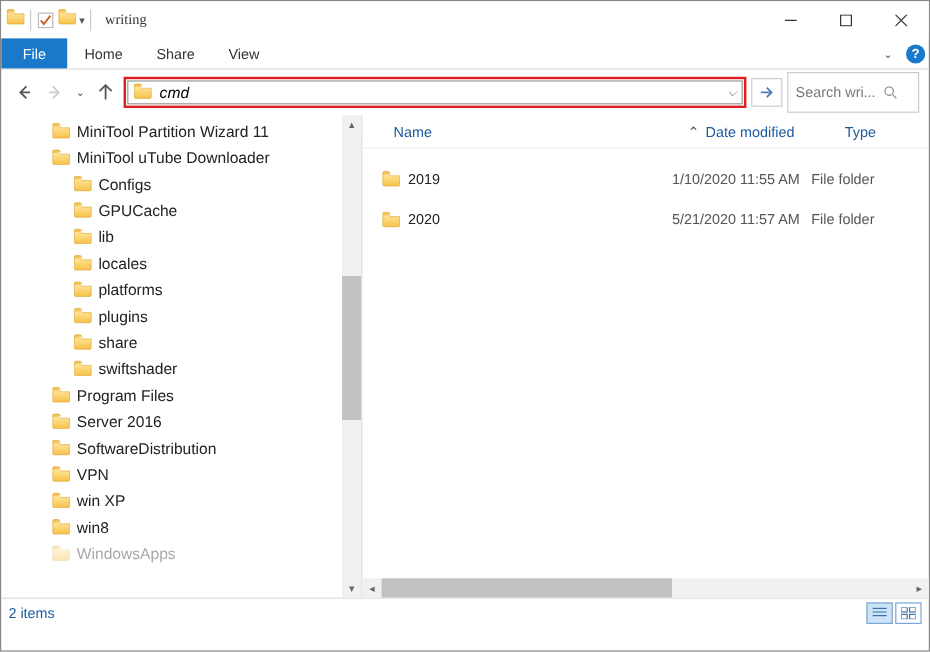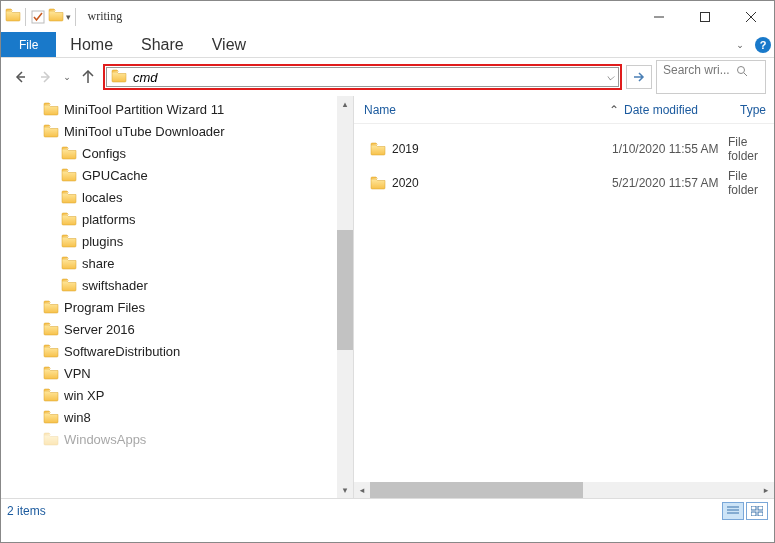--- a/index.html
+++ b/index.html
@@ -12,56 +12,56 @@
   .titlebar .title { flex: 1; font-size: 12px; color: #333; padding-left: 6px; font-family: Liberation Serif, serif; }
   .syscontrols { display: flex; }
   .syscontrols div { width: 46px; height: 31px; display:flex; align-items: center; justify-content: center; color:#333; }
   .syscontrols svg { width: 10px; height: 10px; }
 
   .folder-icon-sm { width: 16px; height: 14px; }
 
   
   .ribbon { height: 26px; display: flex; align-items: stretch; border-bottom: 1px solid #ddd; }
   .ribbon .file-tab { background: #1979ca; color: #fff; font-size: 12px; padding: 0 18px; display: flex; align-items: center; }
-  .ribbon .tab { font-size: 16px; color: #333; padding: 0 14px; display: flex; align-items: center; }
+  .ribbon .tab { font-size: 12px; color: #333; padding: 0 14px; display: flex; align-items: center; }
   .ribbon .spacer { flex: 1; }
   .ribbon .expand { width: 24px; display:flex; align-items:center; justify-content:center; color:#555; }
   .ribbon .help { width: 22px; display:flex; align-items:center; justify-content:center; }
   .help-circle { width:16px; height:16px; border-radius:50%; background:#1979ca; color:#fff; font-size:11px; font-weight:bold; display:flex; align-items:center; justify-content:center; }
 
   
   .navbar { height: 38px; display: flex; align-items: center; padding: 4px 8px; gap: 4px; }
   .navbtn { width: 22px; height: 22px; display:flex; align-items:center; justify-content:center; color:#666; }
   .navbtn.disabled { color:#ccc; }
   .navbtn svg { width:14px; height:14px; }
   .history-chevron { width:12px; display:flex;align-items:center;justify-content:center;color:#666; }
   .addressbar-wrap { flex: 1; height: 26px; border: 2px solid #e01c1c; display: flex; align-items: stretch; font-style: italic; }
   .addressbar { flex:1; display:flex; align-items:center; background:#fff; border:1px solid #999; margin:1px; padding:0 4px; gap:6px; font-size:13px; position: relative; }
   .addressbar .chev { position:absolute; right:4px; color:#666; font-size:10px; }
   .refreshbtn { width: 26px; height: 24px; border:1px solid #ccc; display:flex; align-items:center; justify-content:center; color:#555; }
-  .searchbox { width: 110px; height: 24px; border: 1px solid #ccc; display:flex; align-items:flex-end; padding:16px 6px; gap:6px; color:#777; font-size:12px; }
+  .searchbox { width: 110px; height: 24px; border: 1px solid #ccc; display:flex; align-items:center; padding:16px 6px; gap:6px; color:#777; font-size:12px; }
 
   
   .bodyrow { display:flex; height: 402px; }
 
-  .tree { width: 352px; overflow: hidden; font-size: 13px; color:#222; padding: 2px 0 2px 10px; position:relative; }
+  .tree { width: 300px; overflow: hidden; font-size: 13px; color:#222; padding: 2px 0 2px 10px; position:relative; }
   .tree-scroll-track { position:absolute; right:0; top:0; width:16px; height:100%; background:#f0f0f0; }
   .tree-scroll-thumb { position:absolute; right:0; top:134px; width:16px; height:120px; background:#c2c2c2; }
   .tree-arrow-up, .tree-arrow-down { position:absolute; right:0; width:16px; height:16px; background:#f0f0f0; display:flex; align-items:center; justify-content:center; color:#666; font-size:9px;}
   .tree-arrow-up { top:0; } .tree-arrow-down { bottom:0; }
   .tnode { display:flex; align-items:center; height:22px; gap:5px; white-space:nowrap; }
   .tnode.partial { opacity: .4; }
   .indent-1 { padding-left: 32px; }
   .indent-2 { padding-left: 50px; }
   .tree .folder-icon-sm { flex-shrink: 0; }
 
   .divider { width:1px; background:#ddd; }
 
   .content { flex:1; display:flex; flex-direction:column; position:relative; }
-  .colheaders { height: 28px; display:flex; align-items:center; font-size:12px; color:#1b5a9e; border-bottom: 1px solid #eee; padding-left:10px; }
+  .colheaders { height: 28px; display:flex; align-items:center; font-size:12px; color:#1b5a9e; border-bottom: 1px solid #eee; padding-left:26px; }
   .colheaders .sort { width:20px; text-align:center; color:#555; }
   .colheaders .col-name { width: 240px; }
   .colheaders .col-date { width: 116px; }
   .colheaders .col-type { flex:1; }
   .filelist { flex:1; padding: 2px 0 0 10px; overflow:hidden; }
   .filerow { display:flex; align-items:center; height:22px; font-size:12px; color:#222;margin-top:12px; }
   .filerow .cell-name { width: 248px; display:flex; align-items:center; gap:6px; padding-left:6px; }
   .filerow .cell-date { width: 116px; color:#555; }
   .filerow .cell-type { flex:1; color:#555; }
 
@@ -220,20 +220,26 @@
         <div class="tnode indent-2">
           <svg class="folder-icon-sm">
             <use href="#folder"></use>
           </svg>
           <span>GPUCache</span>
         </div>
         <div class="tnode indent-2">
           <svg class="folder-icon-sm">
             <use href="#folder"></use>
           </svg>
+          <span>lib</span>
+        </div>
+        <div class="tnode indent-2">
+          <svg class="folder-icon-sm">
+            <use href="#folder"></use>
+          </svg>
           <span>locales</span>
         </div>
         <div class="tnode indent-2">
           <svg class="folder-icon-sm">
             <use href="#folder"></use>
           </svg>
           <span>platforms</span>
         </div>
         <div class="tnode indent-2">
           <svg class="folder-icon-sm">

